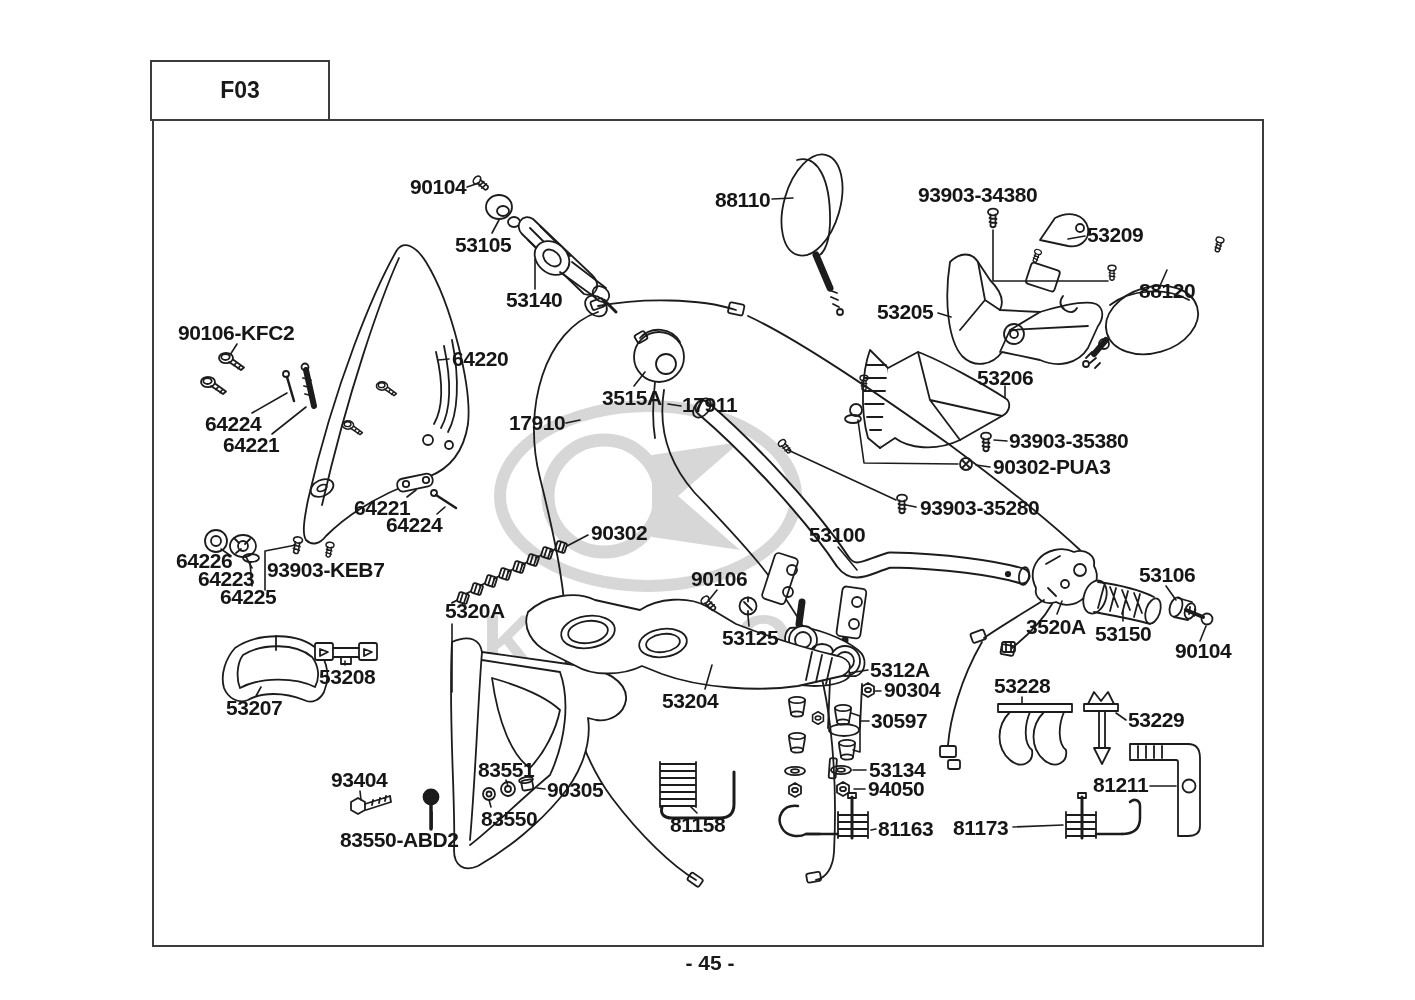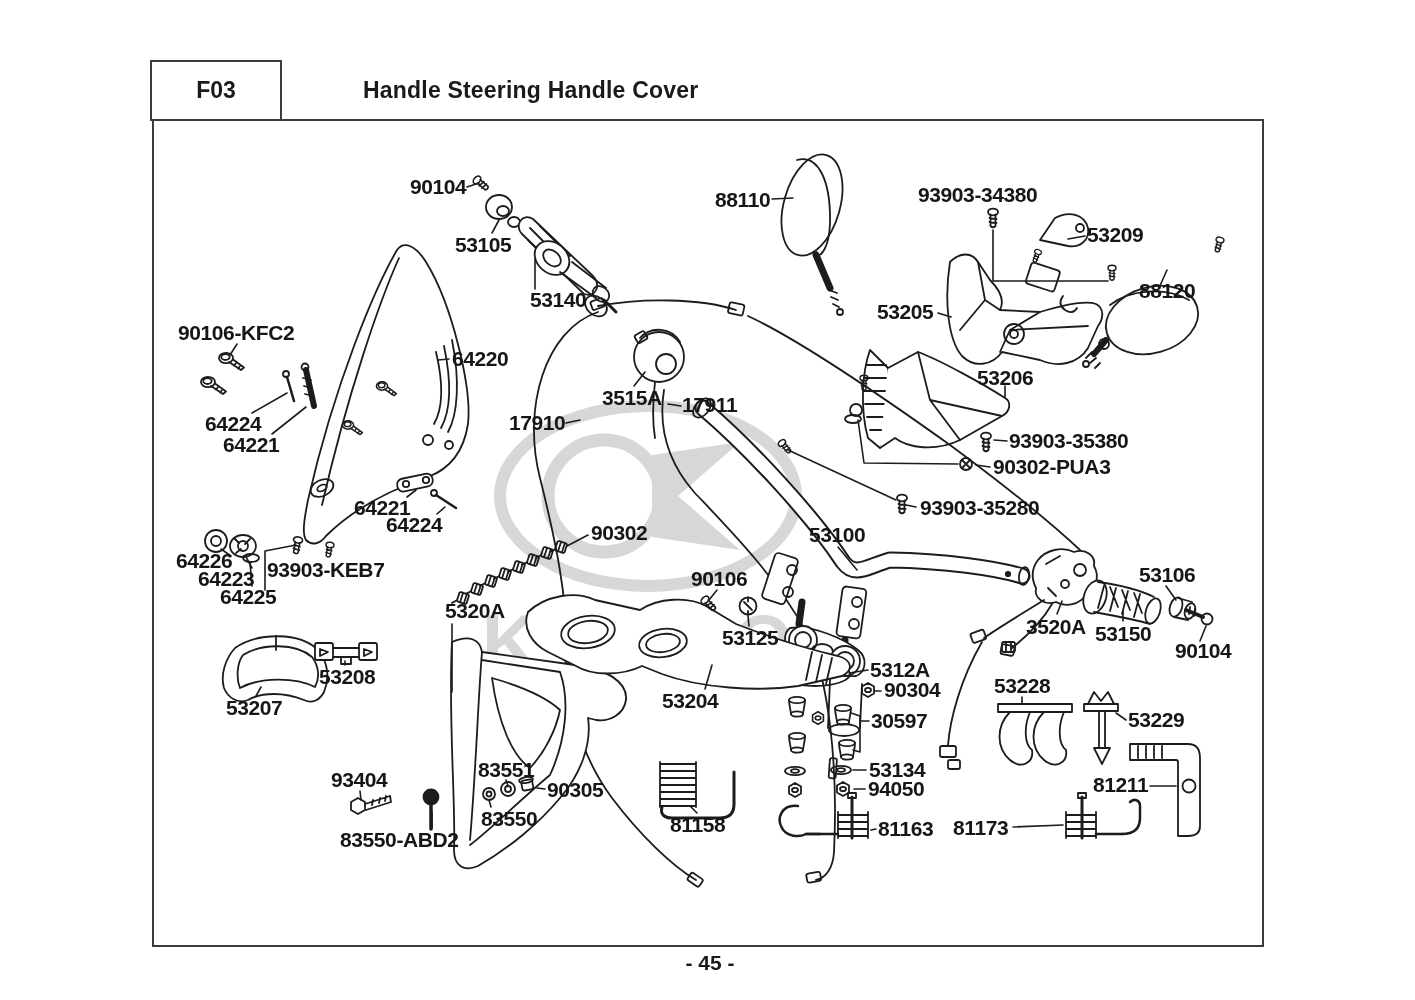--- a/index.html
+++ b/index.html
@@ -1,18 +1,18 @@
 <!DOCTYPE html>
 <html><head>
 <meta charset="utf-8">
 <style>
   html,body{margin:0;padding:0;background:#ffffff;}
   .page{position:relative;width:1415px;height:1000px;background:#ffffff;overflow:hidden;
         font-family:"Liberation Sans", sans-serif;}
-  .code-box{position:absolute;left:150px;top:60px;width:132px;height:61px;
+  .code-box{position:absolute;left:150px;top:60px;width:180px;height:61px;
         border:2px solid #3c3c3c;box-sizing:border-box;display:flex;align-items:center;justify-content:center;
         font-size:23px;font-weight:bold;color:#1a1a1a;background:#fff;}
   .page-title{position:absolute;left:363px;top:60px;height:59px;line-height:61px;
         font-size:23px;font-weight:bold;color:#1a1a1a;letter-spacing:0.2px;}
   .diagram-frame{position:absolute;left:152px;top:119px;width:1112px;height:828px;
         border:2px solid #3c3c3c;box-sizing:border-box;background:#fff;}
   .art-layer{position:absolute;left:0;top:0;width:1415px;height:1000px;}
   #labels-layer{position:absolute;left:0;top:0;width:1238px;height:1000px;pointer-events:none;}
   .part-label{position:absolute;font-size:21px;font-weight:bold;color:#161616;
         letter-spacing:-0.4px;white-space:nowrap;line-height:22px;}
@@ -21,21 +21,20 @@
   .wm-text{font-family:"Liberation Sans",sans-serif;font-weight:bold;font-size:76px;letter-spacing:7px;}
 </style>
 </head>
 <body>
 
 <div class="page">
 
   <div class="code-box">
     <span>F03</span>
   </div>
-  <div class="page-title">Handle Steering  Handle Cover</div>
 
   <div class="diagram-frame"></div>
 
   <svg class="art-layer" viewBox="0 0 1415 1000" xmlns="http://www.w3.org/2000/svg">
     <defs>
       <g id="g-screw">
         <ellipse cx="0" cy="0" rx="5" ry="3.4"></ellipse>
         <path d="M-2.5,2.5 L-2.5,14 M2.5,2.5 L2.5,14 M-2.5,14 Q0,16.5 2.5,14 M-3.5,6 L3.5,7 M-3.5,10 L3.5,11"></path>
       </g>
       <g id="g-bolt">
@@ -386,21 +385,21 @@
         <line x1="697" y1="813" x2="691" y2="807"></line>
         <line x1="876" y1="829" x2="871" y2="830"></line>
         <line x1="1013" y1="827" x2="1063" y2="825"></line>
       </g>
     </g>
   </svg>
 
   <div id="labels-layer">
       <div class="part-label" style="left: 410px; top: 176px;">90104</div>
       <div class="part-label" style="left: 455px; top: 234px;">53105</div>
-      <div class="part-label" style="left: 530px; top: 289px; text-align: right;">53140</div>
+      <div class="part-label" style="left: 506px; top: 289px; text-align: right;">53140</div>
       <div class="part-label" style="left: 715px; top: 189px; text-align: center;">88110</div>
       <div class="part-label" style="left: 918px; top: 184px;">93903-34380</div>
       <div class="part-label" style="left: 1087px; top: 224px;">53209</div>
       <div class="part-label" style="left: 1139px; top: 248px; margin-top: 32px;">88120</div>
       <div class="part-label" style="left: 877px; top: 301px;">53205</div>
       <div class="part-label" style="left: 977px; top: 367px;">53206</div>
       <div class="part-label" style="left: 178px; top: 322px;">90106-KFC2</div>
       <div class="part-label" style="left: 452px; top: 348px;">64220</div>
       <div class="part-label" style="left: 205px; top: 413px;">64224</div>
       <div class="part-label" style="left: 223px; top: 434px;">64221</div>

